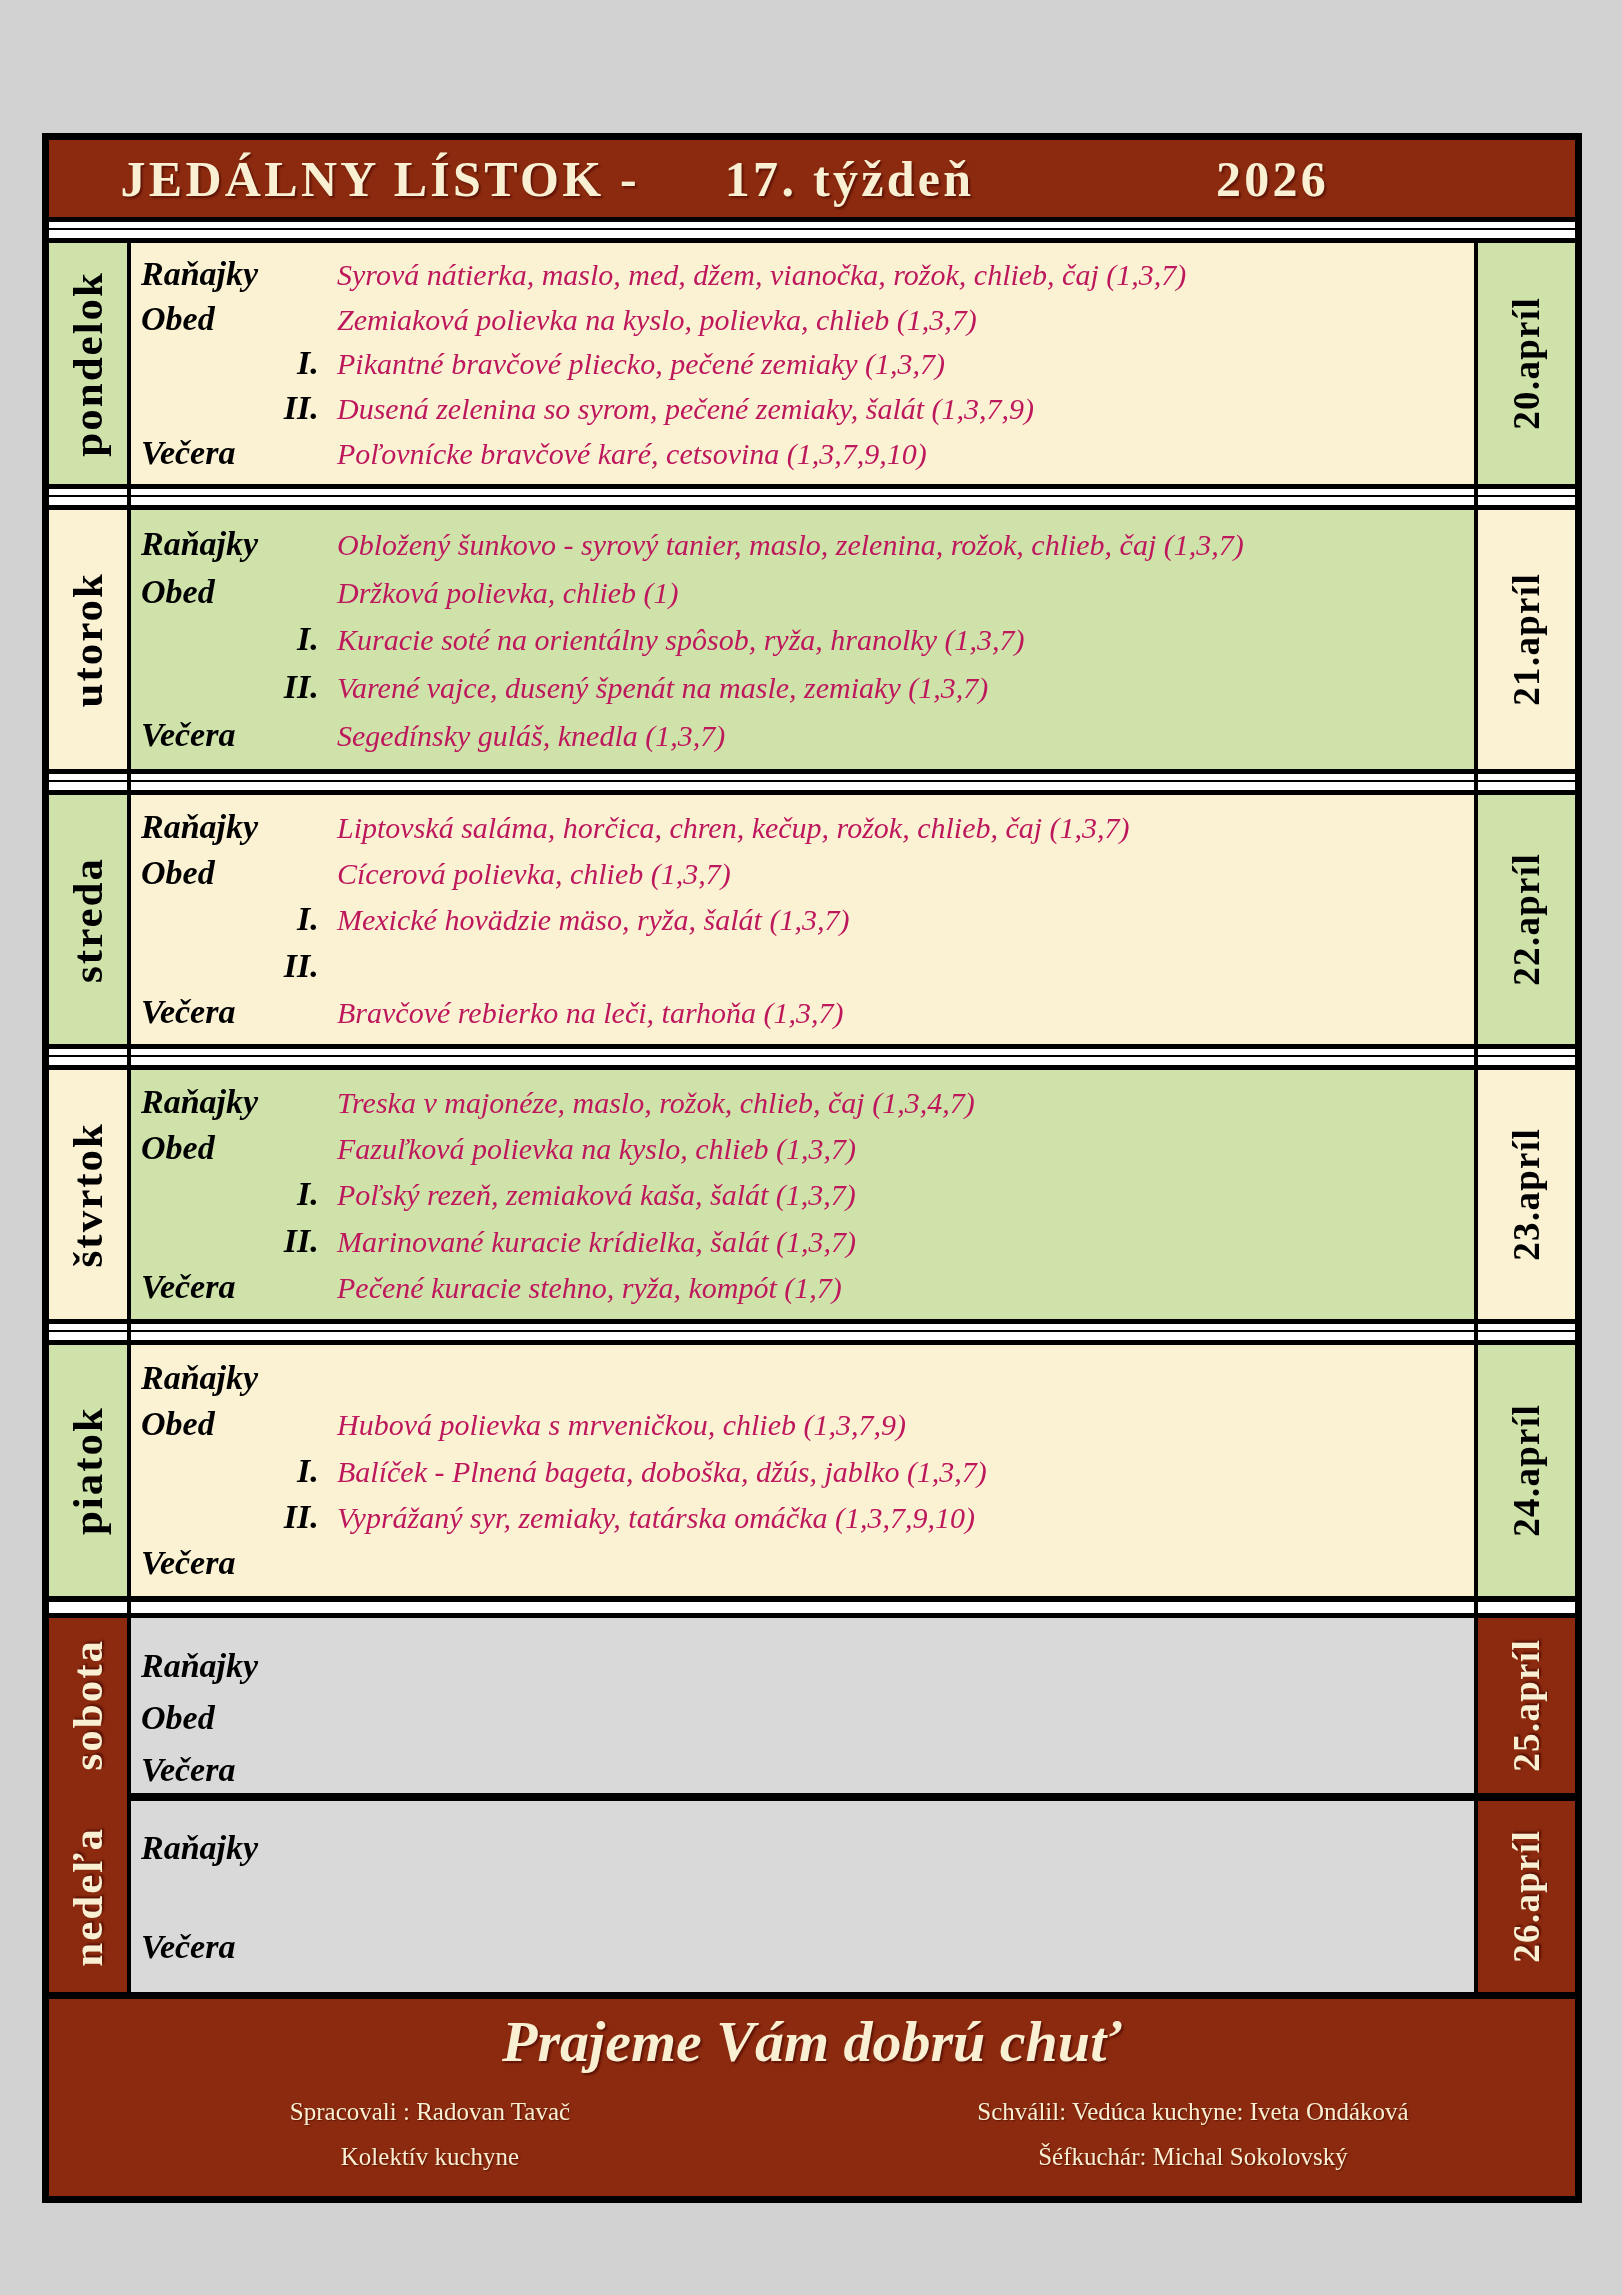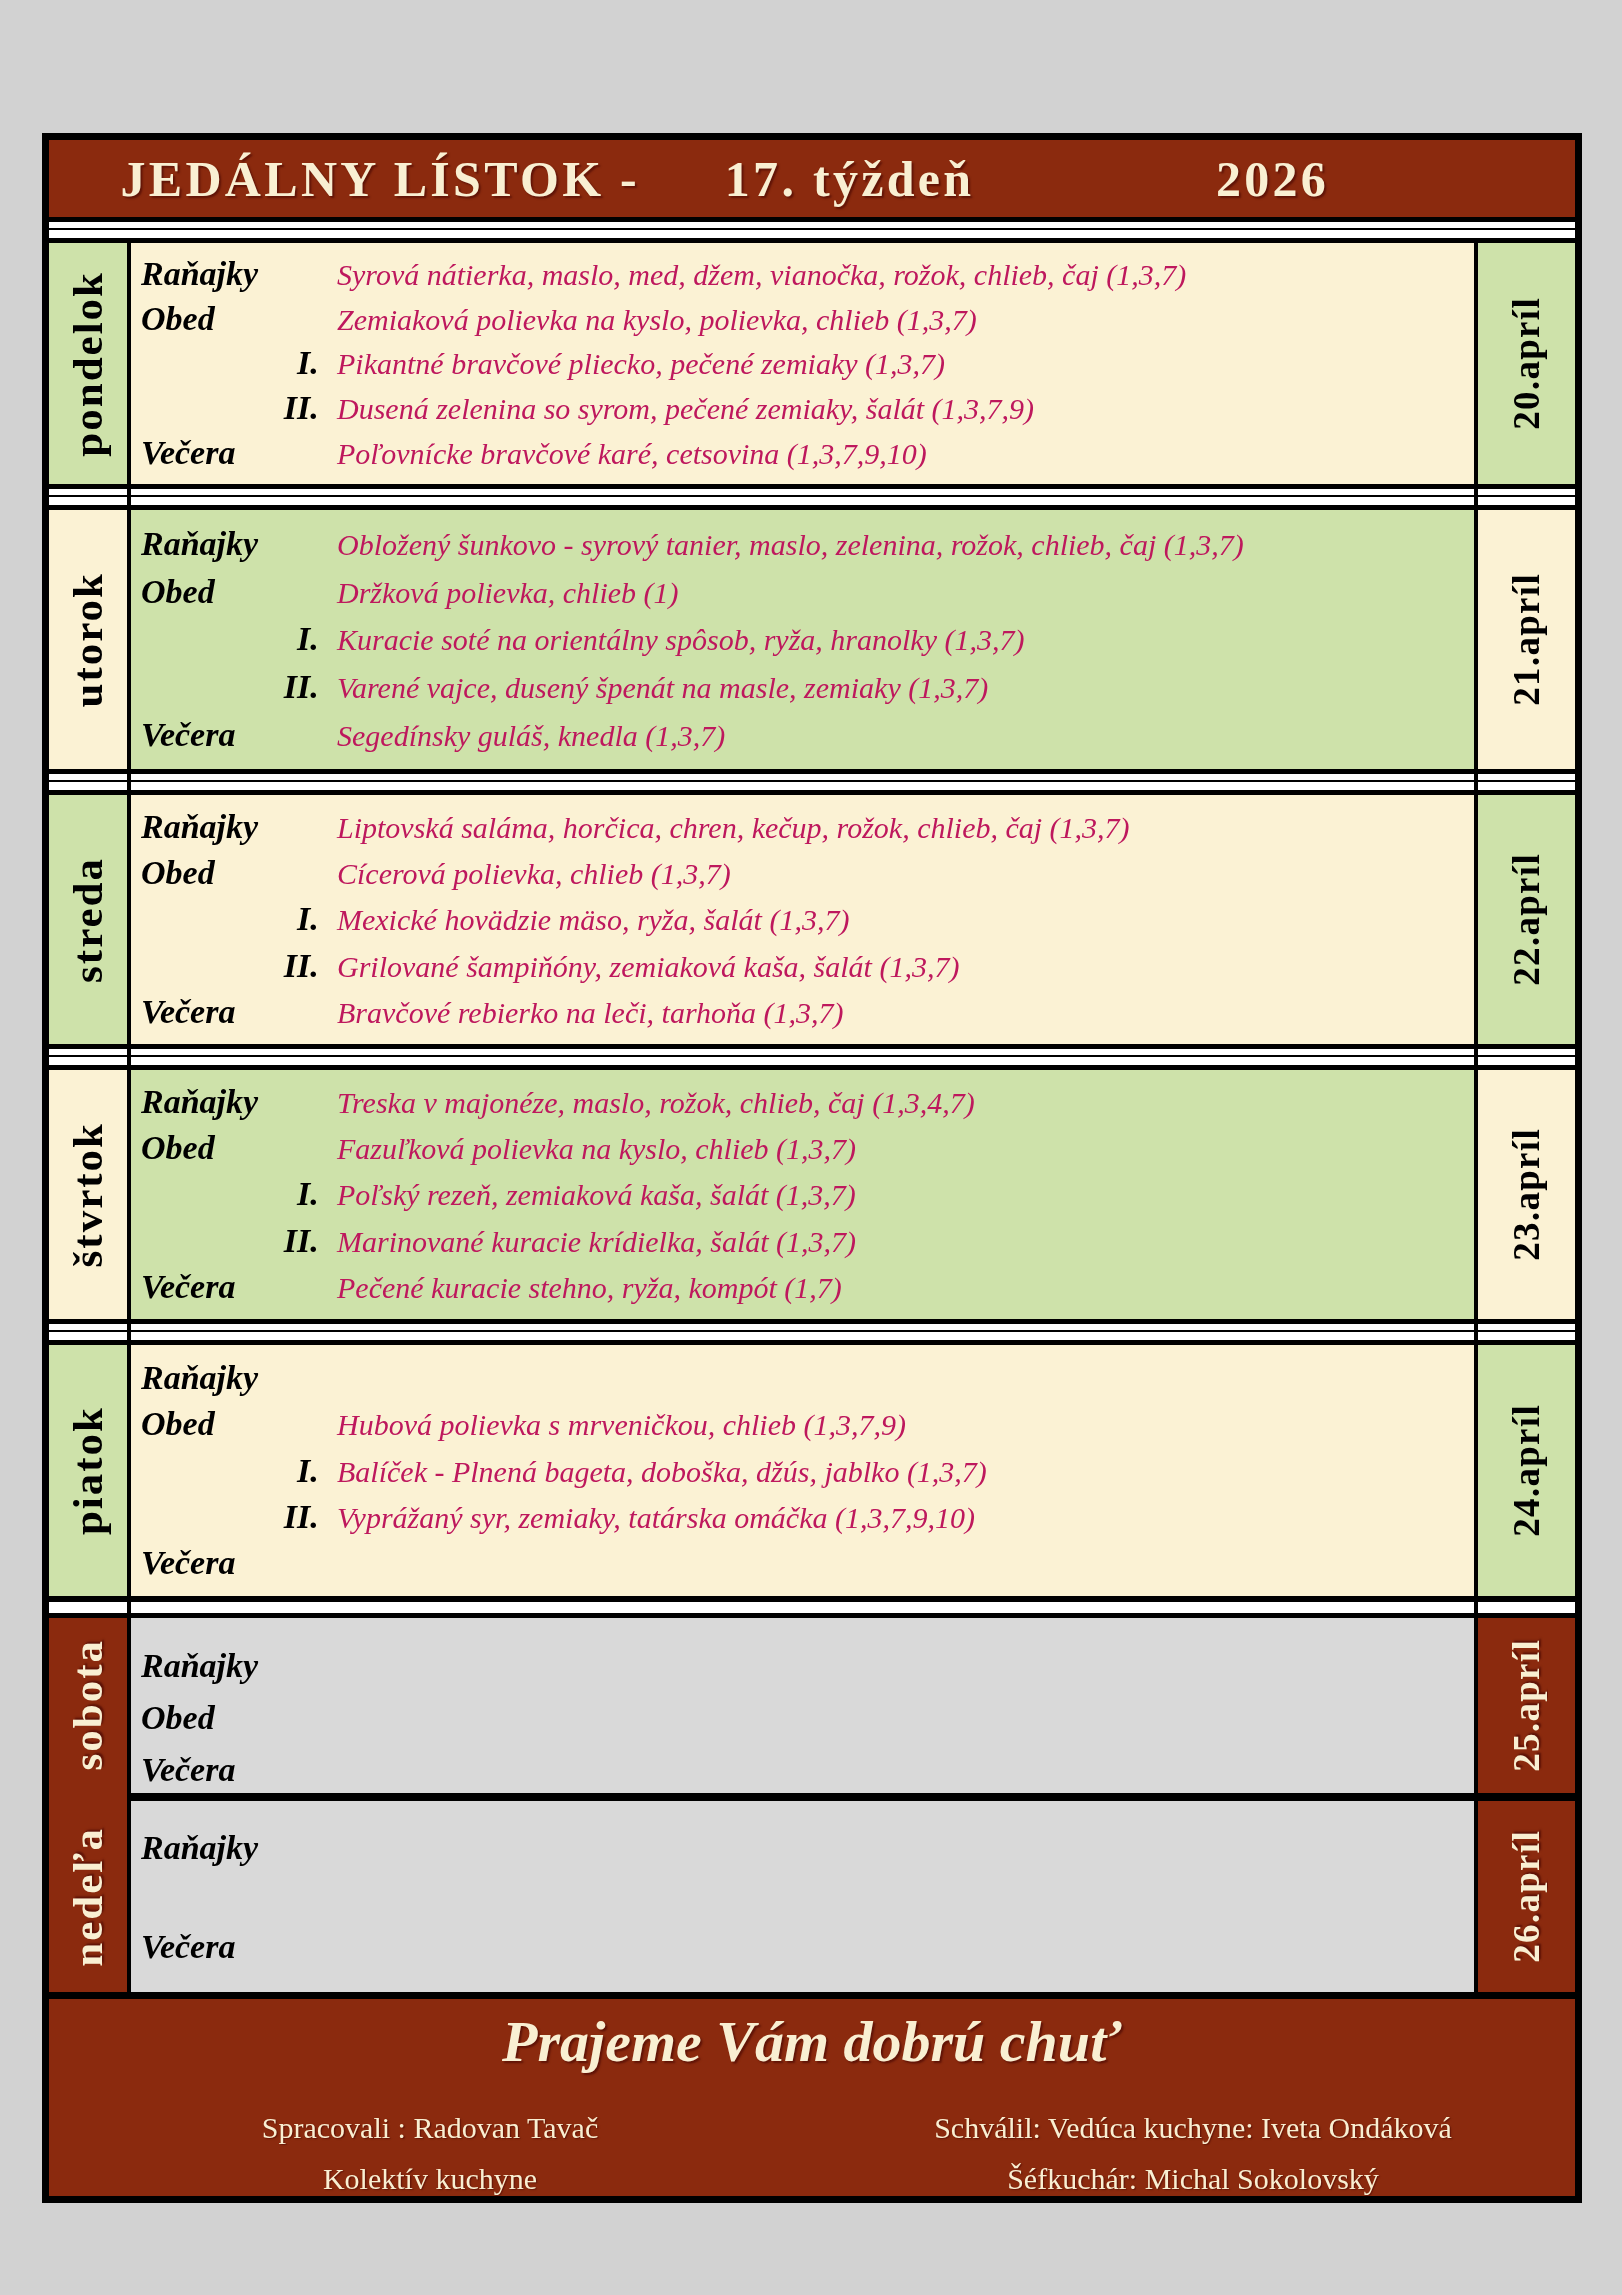--- a/index.html
+++ b/index.html
@@ -97,21 +97,21 @@
 
   
   .footer {
     border-top:7.9px solid #000; background:var(--red); height:204px;
     color:var(--titletext); text-align:center; padding-top:9px;
   }
   .footer-title {
     font-style:italic; font-weight:700; font-size:58px;
     text-shadow:2px 2px 2px rgba(60,0,0,.55);
   }
-  .credits { display:flex; margin-top:36px; font-size:30px; }
+  .credits { display:flex; margin-top:23px; font-size:25px; }
   .credit-col { flex:1 1 50%; display:flex; flex-direction:column; gap:17px; align-items:center; }
   .credit-line { white-space:nowrap; text-shadow:1.3px 1.3px 1.3px rgba(60,0,0,.5); }
 </style>
 </head>
 <body>
 
 <div class="page" style="--red:#8b2a0e; --cream:#fbf2d4; --green:#cee2aa; --wgray:#d9d9d9; --titletext:#f9efd2;">
   <div class="menu-table">
 
     <div class="title-bar">
@@ -208,21 +208,20 @@
         <div class="meal-line">
           <span class="meal-label">Obed</span>
           <span class="dish">Cícerová polievka, chlieb (1,3,7)</span>
         </div>
         <div class="meal-line">
           <span class="meal-label numeral">I.</span>
           <span class="dish">Mexické hovädzie mäso, ryža, šalát (1,3,7)</span>
         </div>
         <div class="meal-line">
           <span class="meal-label numeral">II.</span>
-          <span class="dish">Grilované šampiňóny, zemiaková kaša, šalát (1,3,7)</span>
         </div>
         <div class="meal-line">
           <span class="meal-label">Večera</span>
           <span class="dish">Bravčové rebierko na leči, tarhoňa (1,3,7)</span>
         </div>
       </div>
       <div class="date-col">
         <span class="vtext">22.apríl</span>
       </div>
     </div>

